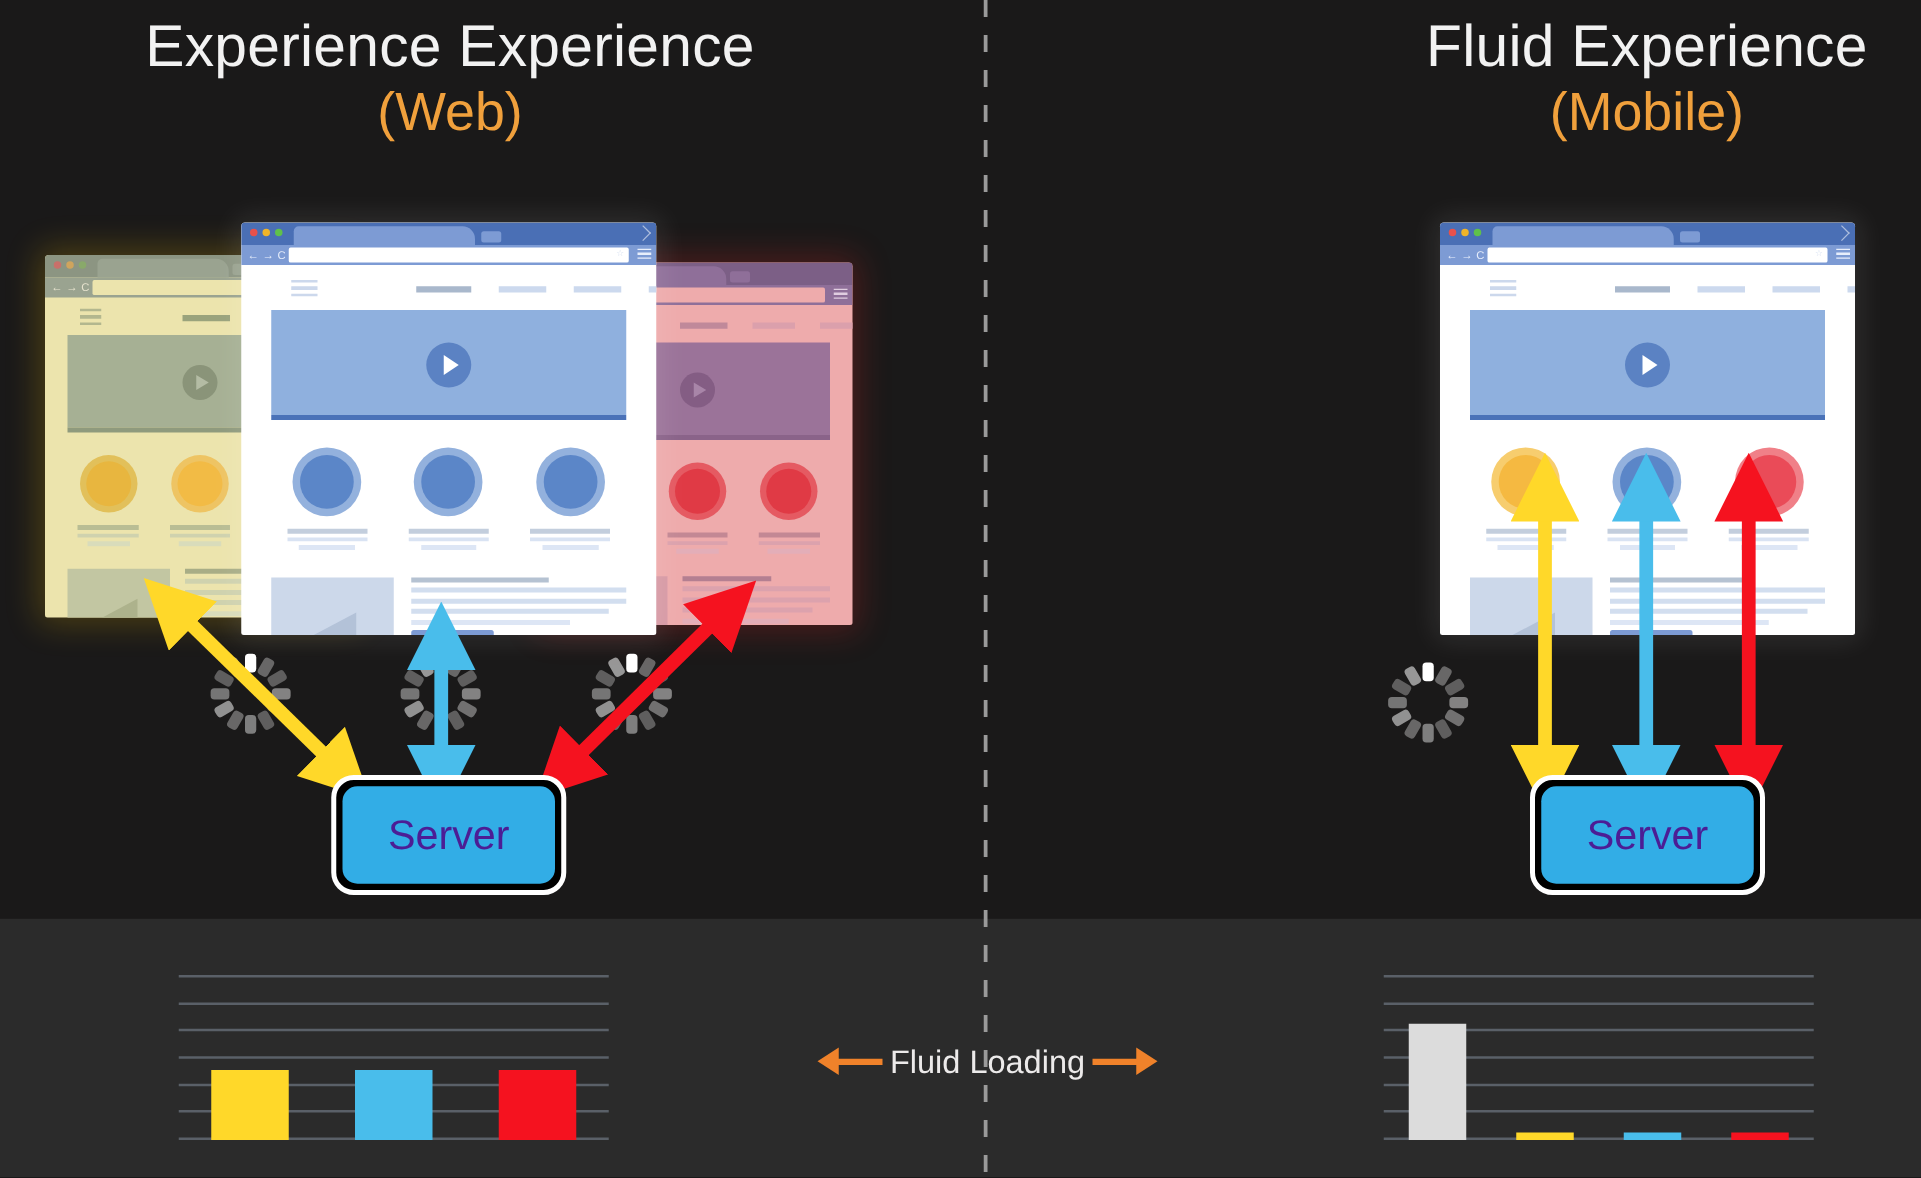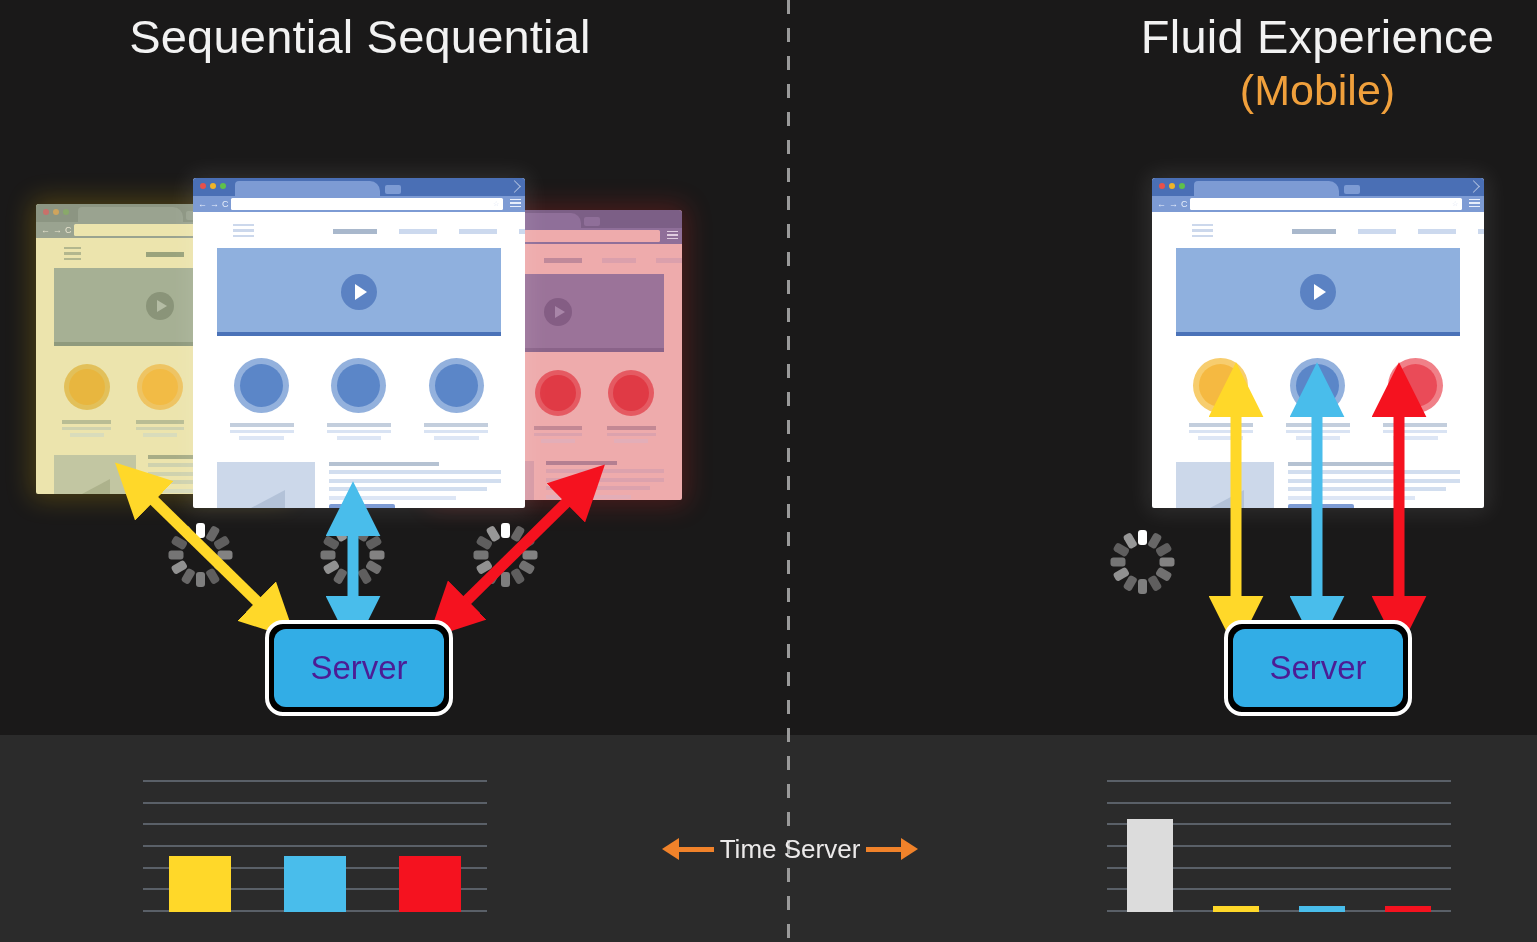--- a/index.html
+++ b/index.html
@@ -125,21 +125,22 @@
 </style>
 </head>
 <body>
 
 <div id="stage">
 
   <div class="band-lower"></div>
   <div class="center-divider"></div>
 
   <div class="heading" id="heading-left">
-    <span class="main">Sequential Sequential</span>
+    <span class="main">Experience Experience</span>
+    <span class="sub">(Web)</span>
   </div>
   <div class="heading" id="heading-right">
     <span class="main">Fluid Experience</span>
     <span class="sub">(Mobile)</span>
   </div>
 
   <div class="browser glow-yellow" style="left:36px; top:204px; width:248px; height:290px; background:#ece4ad;">
     <div class="chrome">
       <div class="topstrip" style="background:#8c9582;"></div>
       <div class="dots">
@@ -633,20 +634,20 @@
         <div class="bar" style="height: 6px; width: 46px; left: 192px; background: rgb(73, 189, 235);"></div>
         <div class="bar" style="height: 6px; width: 46px; left: 278px; background: rgb(245, 18, 31);"></div>
       </div>
   </div>
 
   <div id="time-loading">
     <div class="tl-arrow">
       <div class="shaft" style="left:14px; right:0;"></div>
       <div class="head" style="left:0; border-right:17px solid #f0822a;"></div>
     </div>
-    <span class="txt">Time Server</span>
+    <span class="txt">Fluid Loading</span>
     <div class="tl-arrow">
       <div class="shaft" style="left:0; right:14px;"></div>
       <div class="head" style="right:0; border-left:17px solid #f0822a;"></div>
     </div>
   </div>
 
 </div>
 
 </body></html>

